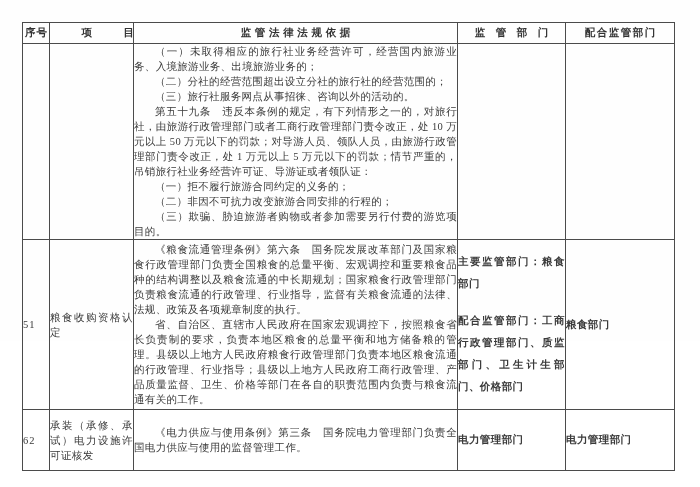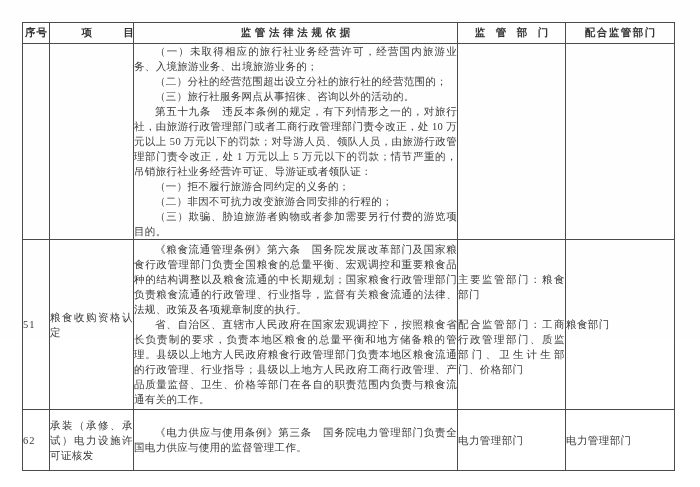--- a/index.html
+++ b/index.html
@@ -78,24 +78,25 @@
     text-align: justify;
     letter-spacing: 0.03em;
   }
   .cell-legal p {
     margin: 0;
     text-indent: 2em;
   }
   .cell-reg, .cell-ind {
     vertical-align: middle;
     font-size: 10.5px;
-    line-height: 15px;
+    line-height: 22px;
     padding: 2px 6px;
     text-align: justify;
     letter-spacing: 0.04em;
+    font-weight: bold;
   }
   .cell-reg p { margin: 0; }
   .cell-reg p + p { margin-top: 15px; }
 </style>
 </head>
 <body>
 
 <div class="page">
   <table class="reg-table">
     <colgroup>

